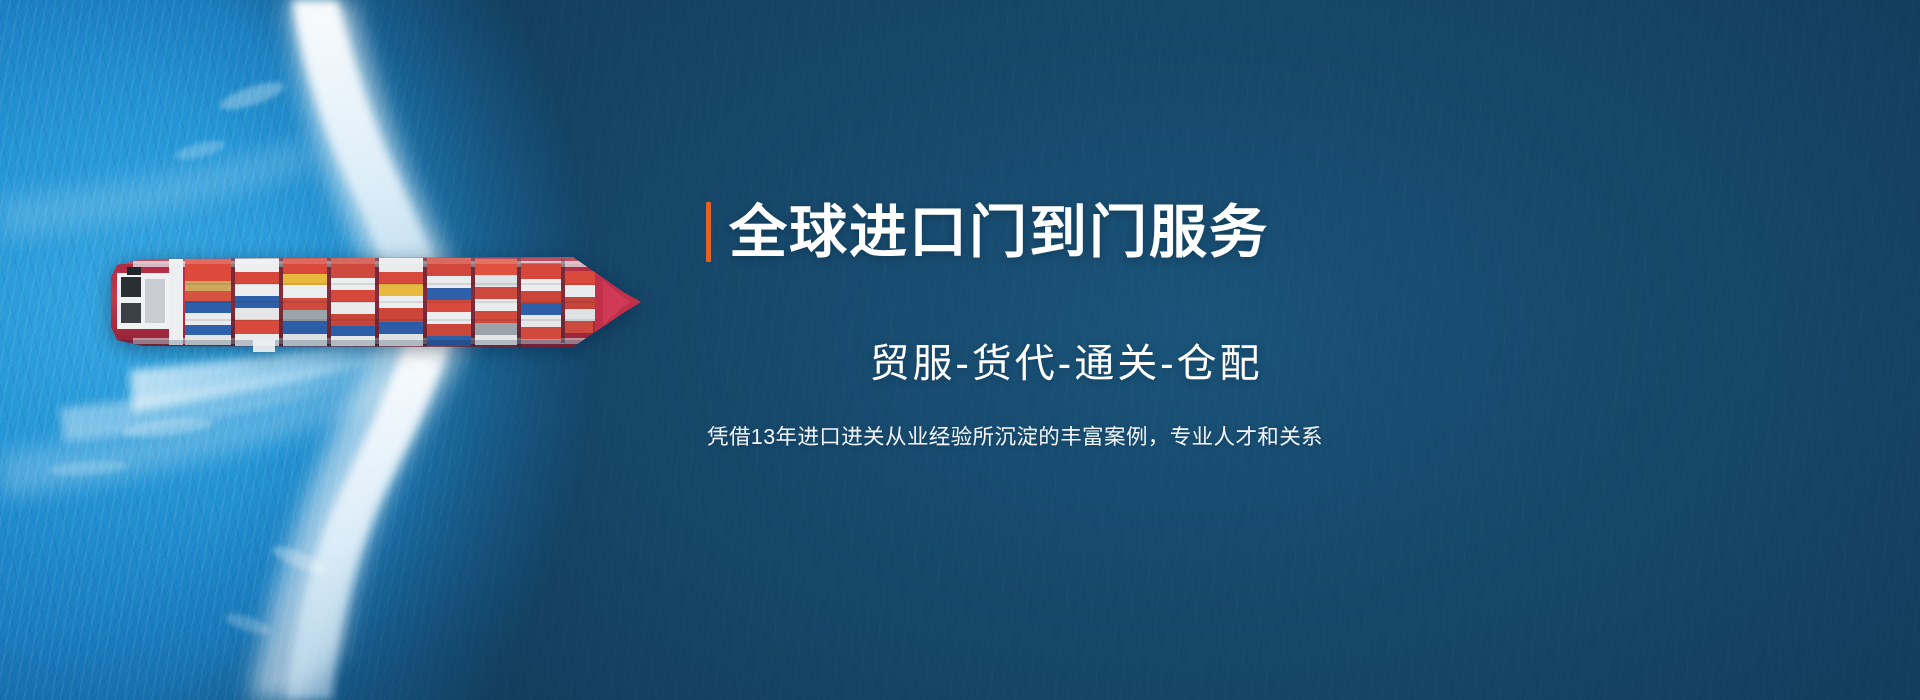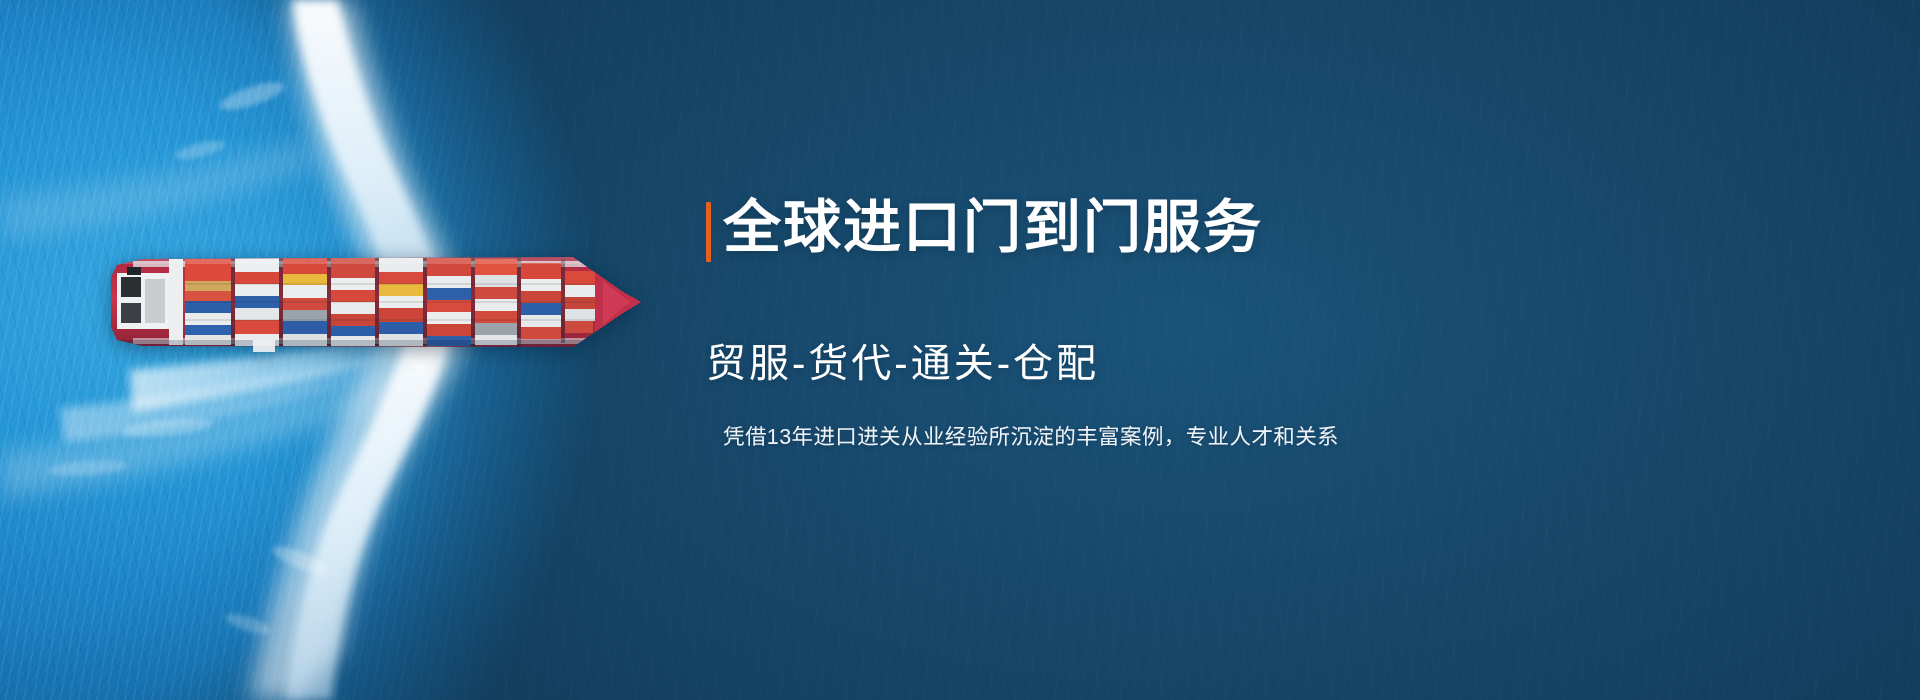--- a/index.html
+++ b/index.html
@@ -68,22 +68,21 @@
 
   
   .copy{
     position:absolute;
     left:706px; top:163px;
     width:720px;
   }
   .headline-row{
     display:flex;
     align-items:center;
-    gap:12px;
-    font-family:Liberation Mono, monospace;
+    gap:18px;
   }
   .accent-bar{
     width:5px;
     height:60px;
     background:#e8601d;
     flex:0 0 auto;
     border-radius:1px;
   }
   .headline{
     font-size:58px;
@@ -96,31 +95,32 @@
   }
   .subhead{
     margin-top:38px;
     font-size:40px;
     line-height:1.2;
     font-weight:400;
     color:#ffffff;
     letter-spacing:3px;
     white-space:nowrap;
     text-shadow:0 2px 7px rgba(4,28,46,.30);
+    text-align:center;
   }
   .body-copy{
     margin-top:24px;
     width:700px;
     font-size:21.5px;
     line-height:1.62;
     color:#f0f4f8;
     letter-spacing:.4px;
     text-shadow:0 1px 5px rgba(4,28,46,.30);
   }
-  .body-copy p{margin:17px;}
+  .body-copy p{margin:1px;}
 </style>
 </head>
 <body>
 
 <div class="banner">
 
   <div class="ocean-dark"></div>
   <div class="ocean-ripples"></div>
   <div class="ocean-bright"></div>
   <div class="ocean-bright-ripples"></div>

